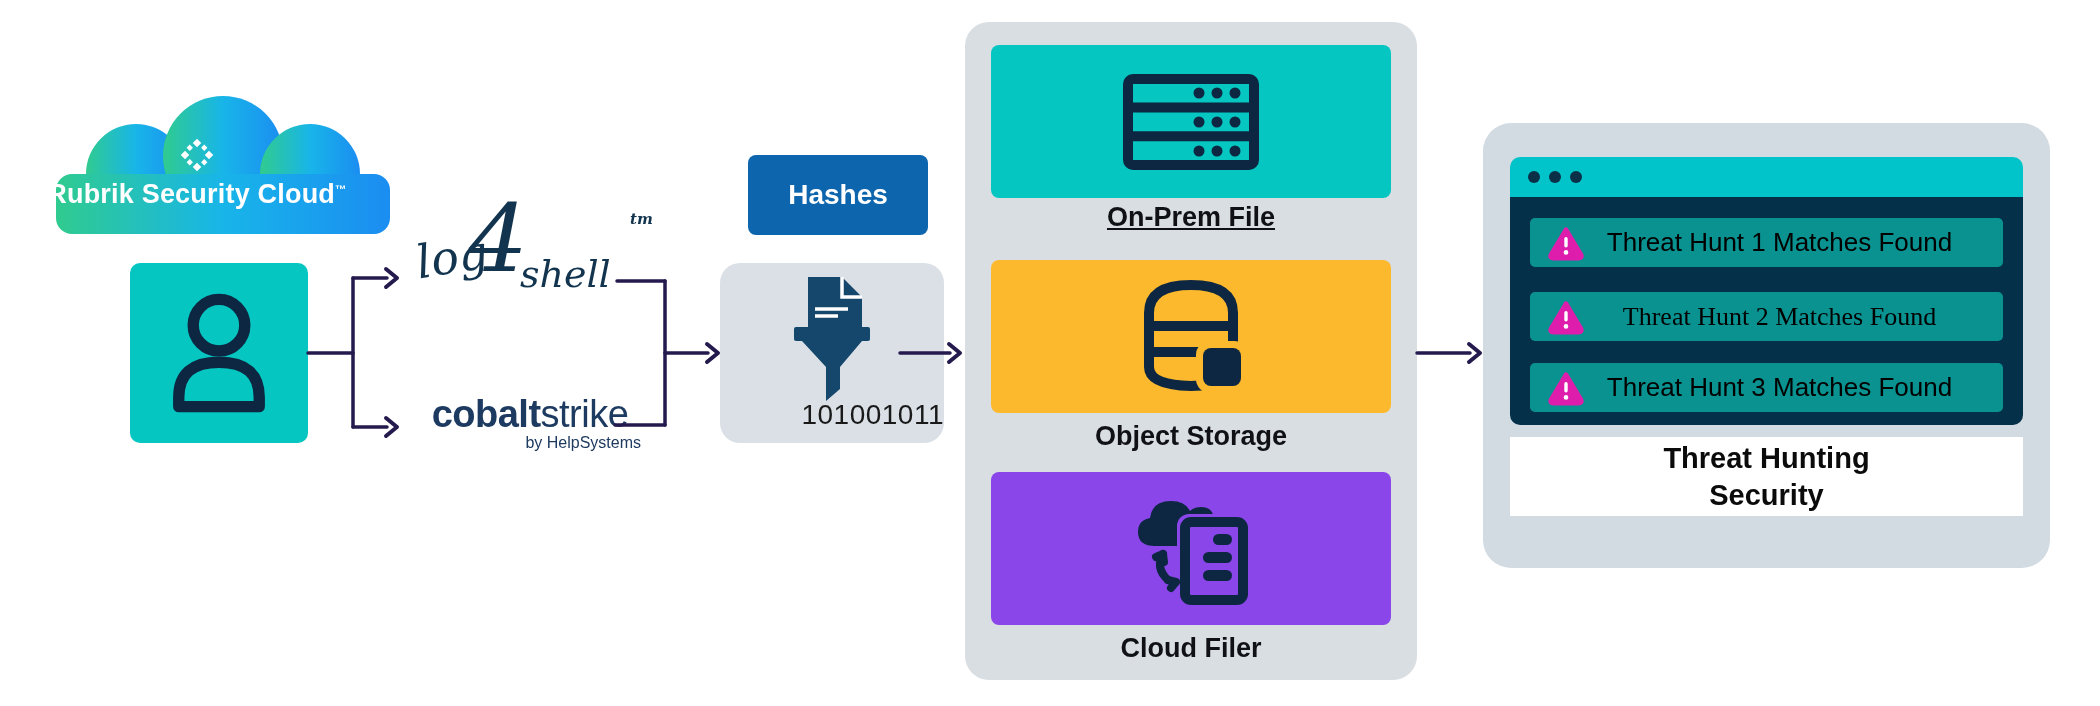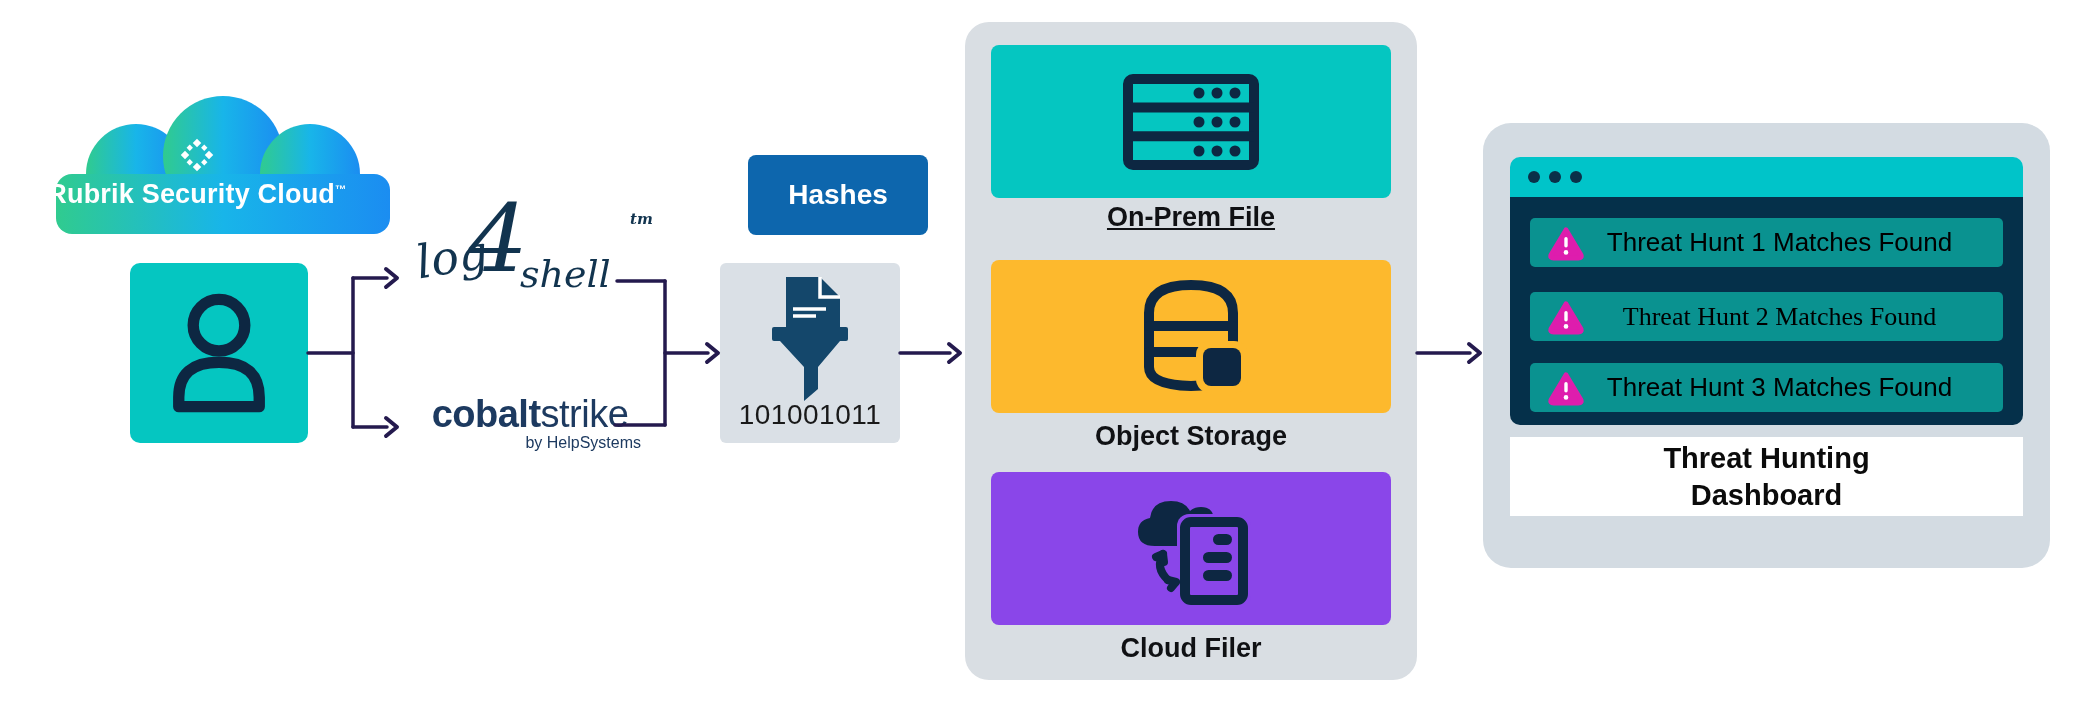--- a/index.html
+++ b/index.html
@@ -52,21 +52,21 @@
   .cobalt{left:405px;top:393px;width:250px;color:var(--cobalt-navy);text-align:center;}
   .cobalt-line{font-size:38px;letter-spacing:-.5px;white-space:nowrap;}
   .cobalt-b{font-weight:bold;}
   .cobalt-by{font-size:16px;text-align:right;margin-top:-2px;padding-right:14px;}
 
   
   .hashes-btn{left:720px;top:155px;width:180px;height:80px;background:var(--blue);
     border-radius:8px;display:flex;align-items:center;justify-content:center;
     color:#fff;font-size:28px;font-weight:bold;margin-left:28px;}
   .hash-box{left:720px;top:263px;width:180px;height:180px;background:var(--gray-hash);
-    border-radius:6px;display:flex;flex-direction:column;align-items:center;justify-content:flex-end;}
+    border-radius:20px;display:flex;flex-direction:column;align-items:flex-end;justify-content:flex-end;padding-left:44px;}
   .hash-value{font-size:28px;color:#191919;margin-bottom:12px;letter-spacing:.5px;}
   .hash-box svg{position:absolute;top:12px;left:50%;transform:translateX(-50%);}
 
   
   .mid-container{left:965px;top:22px;width:452px;height:658px;background:var(--gray-mid);
     border-radius:24px;}
   .target-box{position:absolute;left:26px;width:400px;height:153px;border-radius:8px;
     display:flex;align-items:center;justify-content:center;}
   .t-onprem{top:23px;background:var(--teal);}
   .t-object{top:238px;background:var(--yellow);}
@@ -262,21 +262,21 @@
             <path d="M20 5 L35 30 Q36 33 32.5 33 L7.5 33 Q4 33 5 30 Z" fill="#DE1DAD" stroke="#DE1DAD" stroke-width="5" stroke-linejoin="round"></path>
             <rect x="18.3" y="12" width="3.4" height="10.5" rx="1.7" fill="#fff"></rect>
             <circle cx="20" cy="27.4" r="2.3" fill="#fff"></circle>
           </svg>
           <span class="alert-text">Threat Hunt 3 Matches Found</span>
         </div>
       </div>
     </div>
     <div class="dash-titlebox">
       <div class="dash-title">Threat Hunting</div>
-      <div class="dash-title">Dashboard</div>
+      <div class="dash-title">Security</div>
     </div>
   </div>
 
   <svg id="connectors" width="2100" height="706" viewBox="0 0 2100 706">
     <g fill="none" stroke="#241A4E" stroke-width="3.5" stroke-linecap="round" stroke-linejoin="round">
       <g>
         <path d="M308 353 H353"></path>
         <path d="M353 278 V427"></path>
         <path d="M353 278 H387"></path>
         <path d="M386 269 L397 278 L386 287" stroke-width="4"></path>

